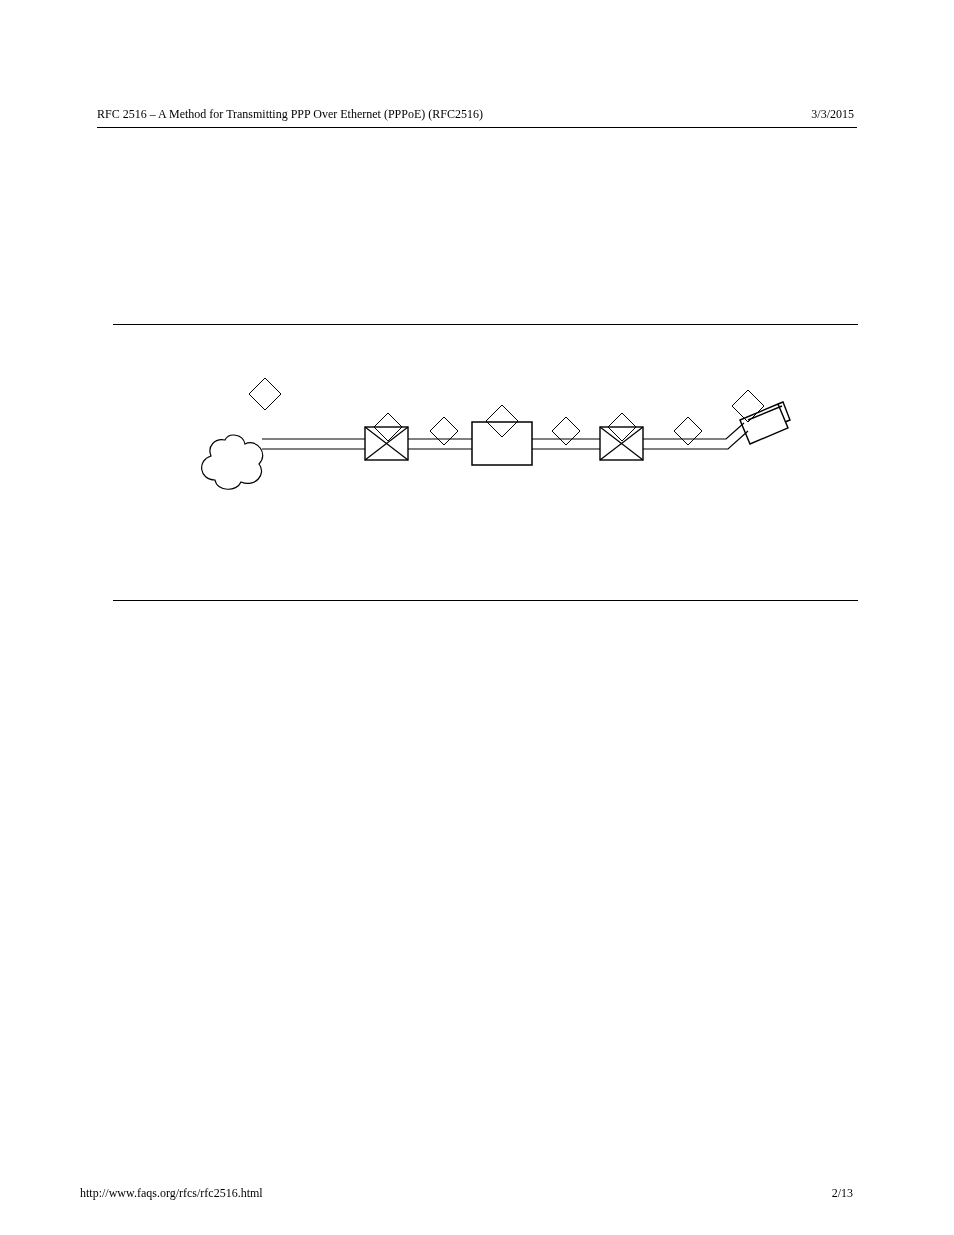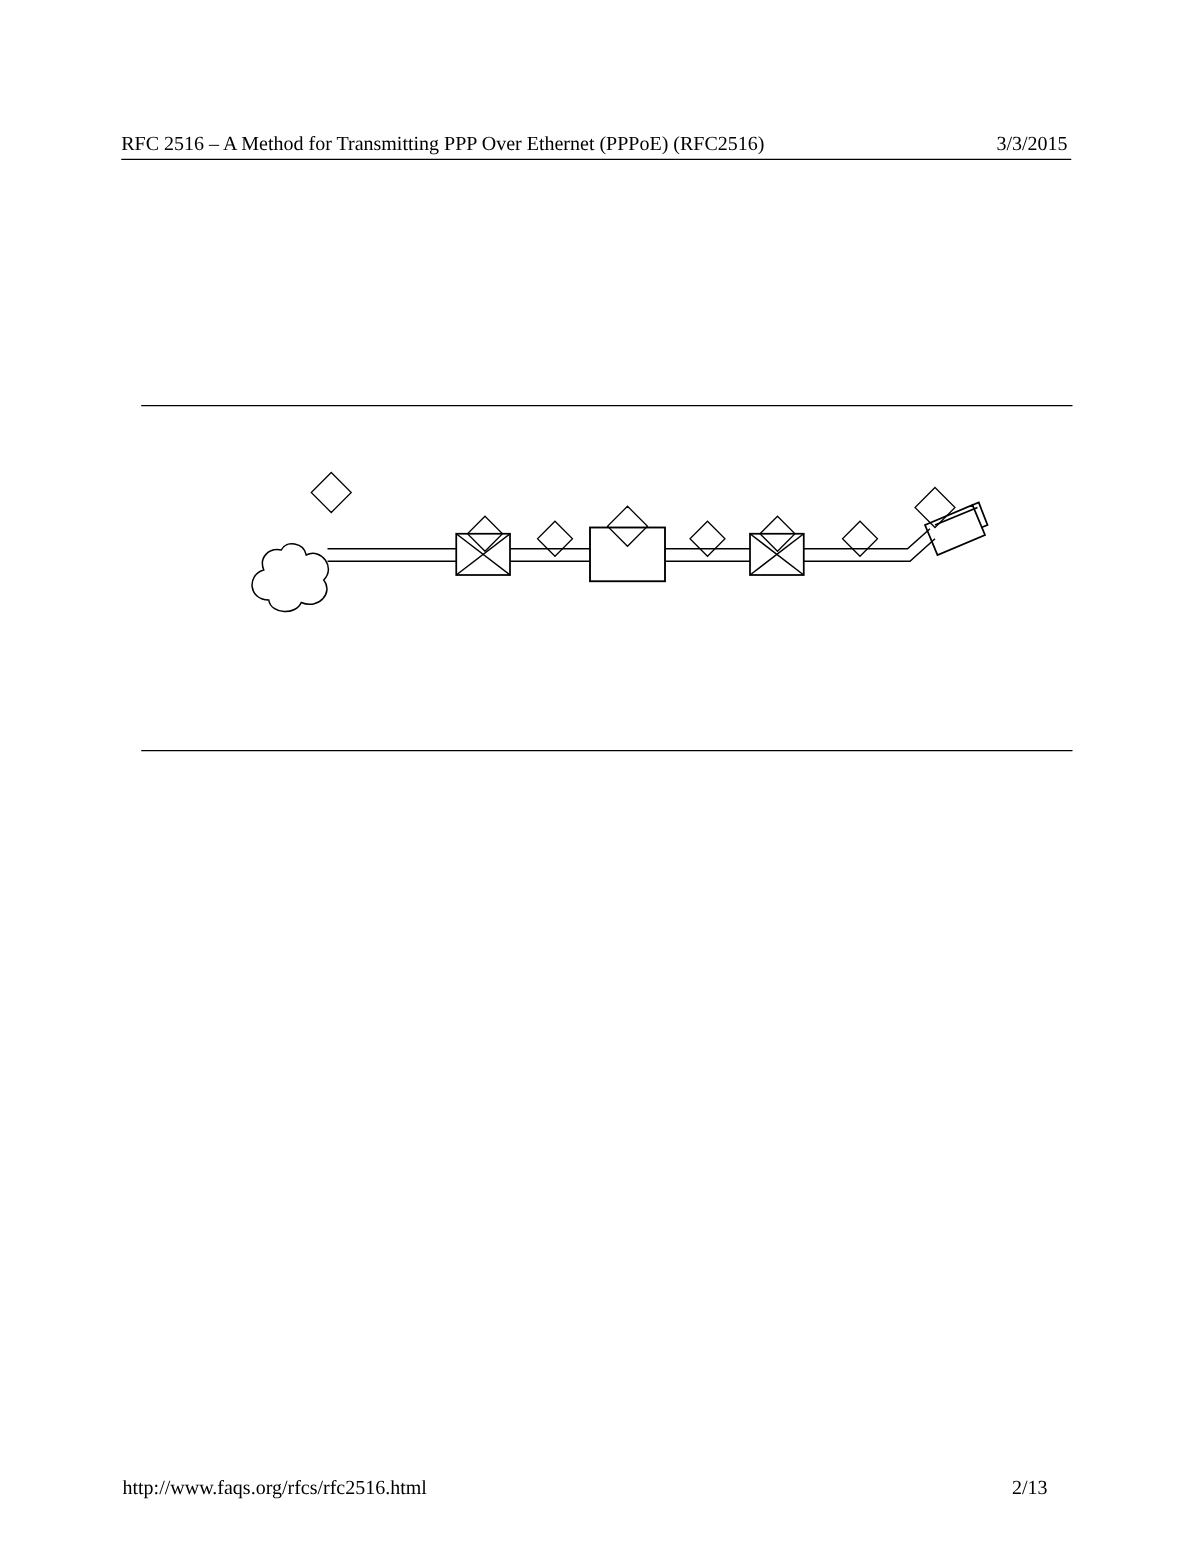--- a/index.html
+++ b/index.html
@@ -16,21 +16,21 @@
     box-sizing: border-box;
   }
   .hr {
     position: absolute;
     left: 97px;
     width: 760px;
     height: 0;
     border-top: 1.2px solid #000;
   }
   .txt { position: absolute; }
-  .fs15 { font-size: 16px; line-height: 1.0; }
+  .fs15 { font-size: 12px; line-height: 1.0; }
   svg.diagram { position: absolute; left: 0; top: 0; }
   svg.diagram path, svg.diagram rect, svg.diagram line { stroke: #000; fill: none; }
   svg.diagram .filled { fill: #000; }
 </style>
 </head>
 <body>
 
 <div class="page">
 
   <div class="hr" style="top:127px"></div>
@@ -85,16 +85,16 @@
       <path d="M 502 405 l 16 16 l -16 16 l -16 -16 Z"></path>
       <path d="M 566 417 l 14 14 l -14 14 l -14 -14 Z"></path>
       <path d="M 622 413 l 14 14 l -14 14 l -14 -14 Z"></path>
       <path d="M 688 417 l 14 14 l -14 14 l -14 -14 Z"></path>
       <path d="M 748 390 l 16 16 l -16 16 l -16 -16 Z"></path>
     </g>
   </svg>
 
   <div class="hr" style="left:113px; width:745px; top:600px"></div>
 
-  <div class="txt fs15" style="left:98px; bottom:36px;">http://www.faqs.org/rfcs/rfc2516.html</div>
-  <div class="txt fs15" style="right:116px; bottom:36px; text-align:right;">2/13</div>
+  <div class="txt fs15" style="left:80px; bottom:36px;">http://www.faqs.org/rfcs/rfc2516.html</div>
+  <div class="txt fs15" style="right:101px; bottom:36px; text-align:right;">2/13</div>
 
 </div>
 
 </body></html>

